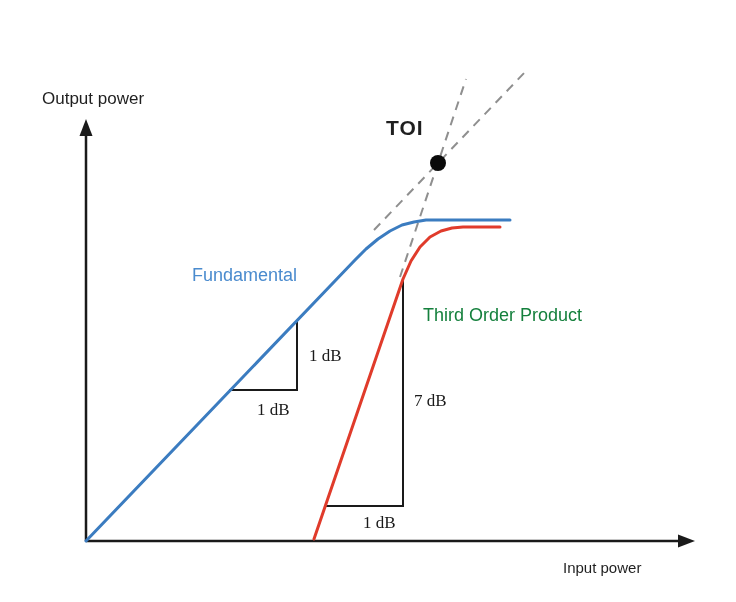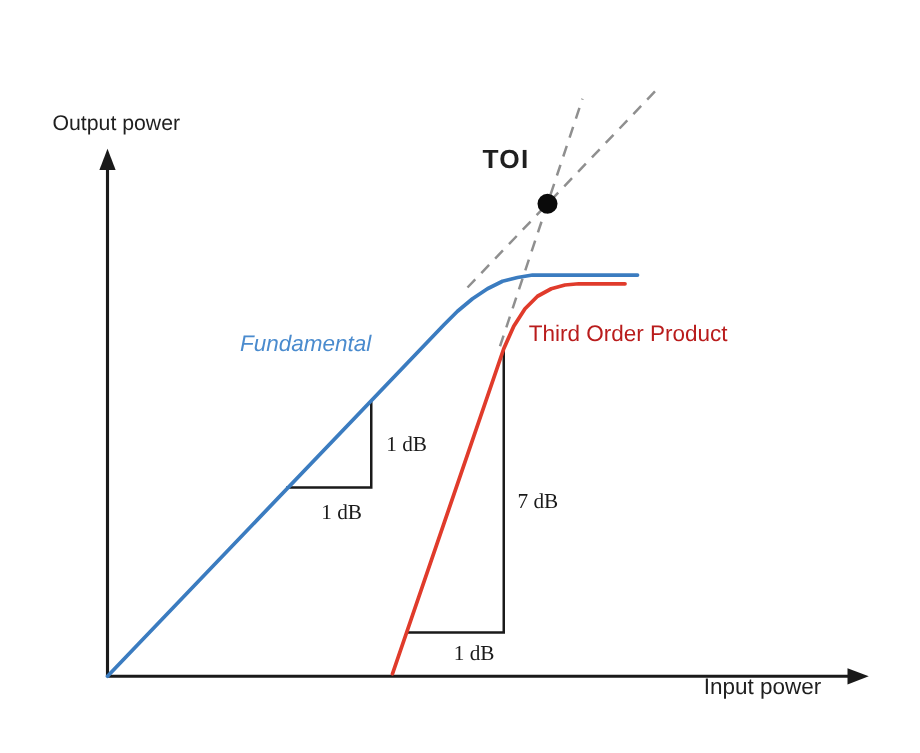--- a/index.html
+++ b/index.html
@@ -12,23 +12,23 @@
     font-family: "Liberation Sans", sans-serif;
   }
   .figure svg { position: absolute; left: 0; top: 0; }
   .lbl {
     position: absolute;
     color: #1f1f1f;
     white-space: nowrap;
     line-height: 1.1;
   }
   .axis-y { left: 42px;  top: 90px;  font-size: 17px; }
-  .axis-x { left: 563px; top: 540px; font-size: 18px; }
+  .axis-x { left: 563px; top: 560px; font-size: 15px; }
   .toi    { left: 386px; top: 116px; font-size: 21px; letter-spacing: 1px; font-weight: bold; }
-  .fundamental { left: 192px; top: 266px; font-size: 18px; font-style: italic; }
+  .fundamental { left: 192px; top: 266px; font-size: 18px; }
   .third       { left: 423px; top: 258px; font-size: 18px; }
   .db {
     font-family: "Liberation Serif", "DejaVu Serif", serif;
     font-size: 17px;
     color: #1a1a1a;
     text-align: right;
   }
   .t1v { left: 309px; top: 347px; }
   .t1h { left: 257px; top: 401px; }
   .t2v { left: 414px; top: 392px; }
@@ -49,19 +49,19 @@
       <polyline points="403,279 403,506 325,506" fill="none" stroke="#1a1a1a" stroke-width="2"></polyline>
       <path d="M 86 541 L 355 260 L 366 249 L 378 239 L 390 231 L 402 225 L 414 222 L 426 220 L 440 220 L 510 220" fill="none" stroke="#3b7cc0" stroke-width="3" stroke-linecap="round" stroke-linejoin="round"></path>
       <path d="M 314 539 L 403 279 L 411 261 L 420 247 L 430 237 L 441 231 L 452 228 L 463 227 L 500 227" fill="none" stroke="#e03b2b" stroke-width="3" stroke-linecap="round" stroke-linejoin="round"></path>
       <circle cx="438" cy="163" r="8" fill="#0a0a0a"></circle>
     </svg>
 
   <div class="lbl axis-y">Output power</div>
   <div class="lbl axis-x">Input power</div>
   <div class="lbl toi">TOI</div>
   <div class="lbl fundamental" style="color: rgb(74, 139, 206);">Fundamental</div>
-  <div class="lbl third" style="color: #b91c1c;">Third Order Product</div>
+  <div class="lbl third" style="color: #15803d; margin-top: 48px;">Third Order Product</div>
 
   <div class="lbl db t1v">1 dB</div>
   <div class="lbl db t1h">1 dB</div>
   <div class="lbl db t2v">7 dB</div>
   <div class="lbl db t2h">1 dB</div>
 </div>
 
 </body></html>

